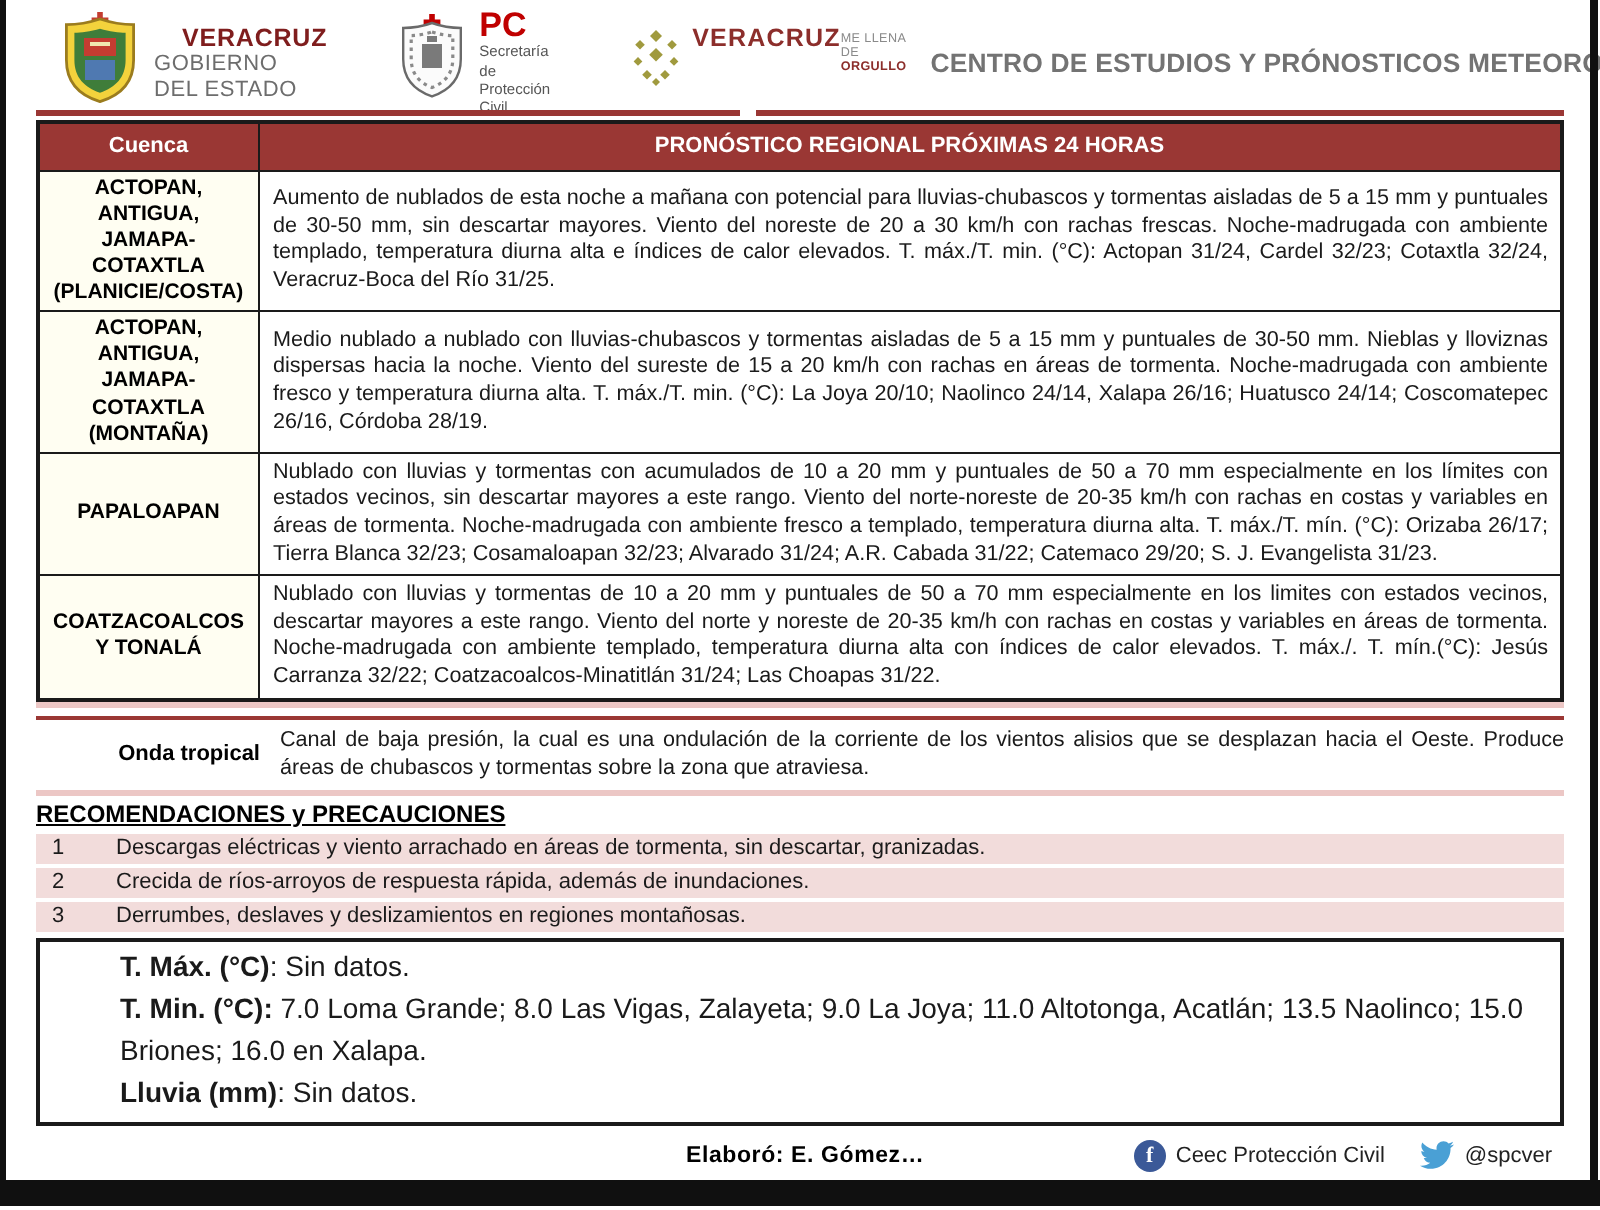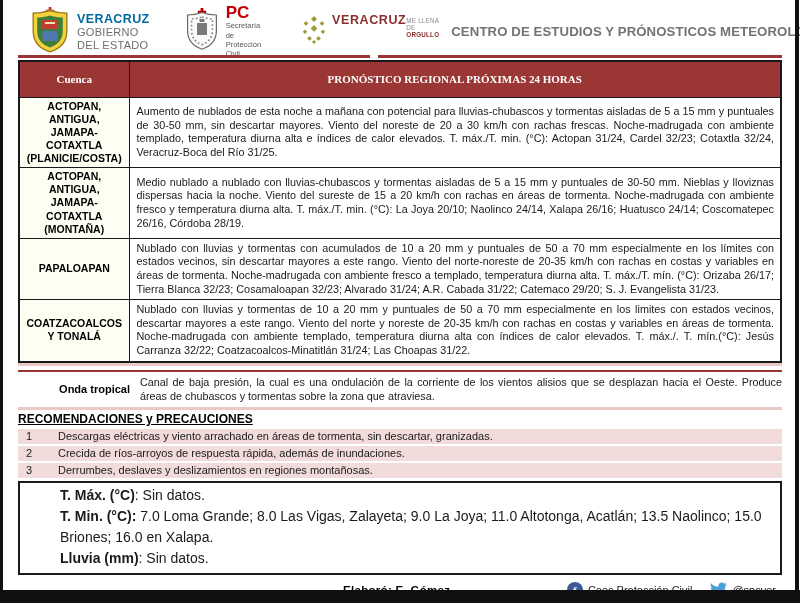--- a/index.html
+++ b/index.html
@@ -9,42 +9,42 @@
 
   
   .frame-left  { position:absolute; left:0; top:0; width:3px; height:602px; background:#101010; }
   .frame-right { position:absolute; right:1px; top:0; width:4px; height:602px; background:#101010; }
   .frame-bottom{ position:absolute; left:0; bottom:2px; width:800px; height:13px; background:#101010; }
 
   
   .header { display:flex; align-items:center; height:47px; }
   .logo-group { display:flex; align-items:center; }
   .gov-logo { margin-left: 12px; gap: 7px; }
-  .gov-text .l1 { font-weight:bold; font-size:12.5px; color:#0369a1; letter-spacing:.4px; }
+  .gov-text .l1 { font-weight:bold; font-size:12.5px; color:#7f1d1d; letter-spacing:.4px;margin-left:14px; }
   .gov-text .l2, .gov-text .l3 { font-size:11px; color:#6d6d6d; letter-spacing:.3px; line-height:1.1; }
   .pc-logo { margin-left: 34px; gap: 6px; }
   .pc-text .abbr { color:#c00000; font-weight:bold; font-size:17px; line-height:1; }
   .pc-text .sub { font-size:7.5px; color:#555; line-height:1.25; }
   .brand-logo { margin-left: 40px; gap: 5px; align-items:flex-start; }
   .brand-stack { display:flex; flex-direction:row; }
   .brand-word { color:#8c2e2b; font-weight:bold; font-size:12.5px; line-height:.95; letter-spacing:.6px; }
   .brand-tagline { font-size:6.3px; color:#8a8a8a; margin-top:2px; letter-spacing:.2px; }
   .brand-tagline b { color:#8c2e2b; }
   .page-title { margin-left:12px; color:#737373; font-weight:bold; font-size:13.2px; letter-spacing:.1px; white-space:nowrap; }
 
   
   .redline { display:flex; height:3px; }
   .redline .seg1 { width:352px; background:#9a3734; }
   .redline .gap  { width:8px; background:#fff; }
   .redline .seg2 { flex:1; background:#9a3734; }
 
   
   table.main { width:764px; border-collapse:collapse; border:2px solid #1a1a1a; margin-top:2px; }
   table.main th, table.main td { border:1px solid #1a1a1a; }
-  table.main thead th { background:#9a3734; color:#fff; font-size:11px; font-weight:bold; height:36px;font-family:Liberation Serif, serif; }
+  table.main thead th { background:#9a3734; color:#fff; font-size:11px; font-weight:bold; height:24px; }
   th.col-cuenca { width:110px; }
   td.region { background:#fffef2; font-weight:bold; font-size:10.5px; text-align:center; vertical-align:middle;
               white-space:pre-line; line-height:1.25; padding:2px 3px; }
   td.forecast { font-size:10.8px; text-align:justify; line-height:1.26; padding:3px 6px 3px 7px; vertical-align:middle; color:#1a1a1a;border-radius:13px; }
 
   .table-underline { width:764px; height:3px; background:#ecc7c5; }
 
   
   .onda { display:flex; margin-top:4px; border-top:2px solid #9a3734; border-bottom:3px solid #ecc7c5; padding:3px 0 4px 0; }
   .onda-label { width:112px; flex:none; align-self:center; text-align:right; font-weight:bold; font-size:11px; }

